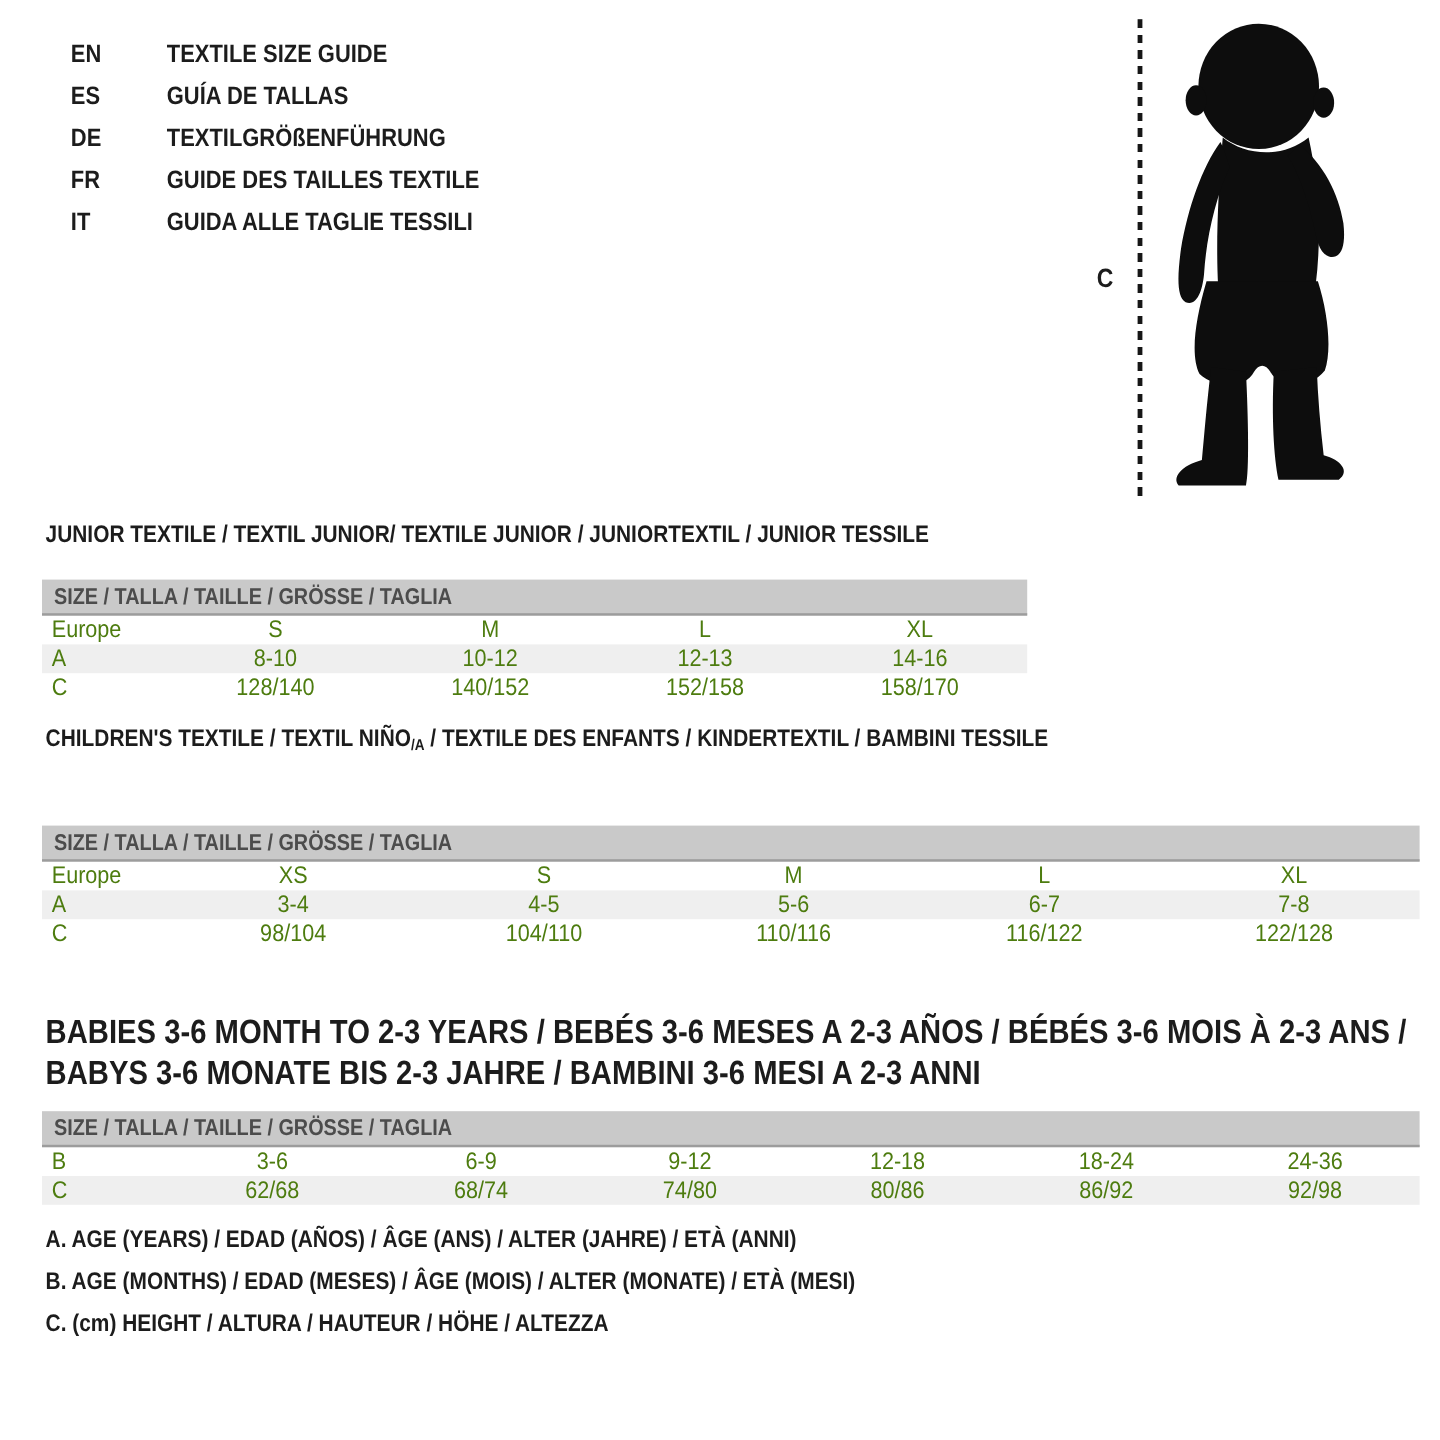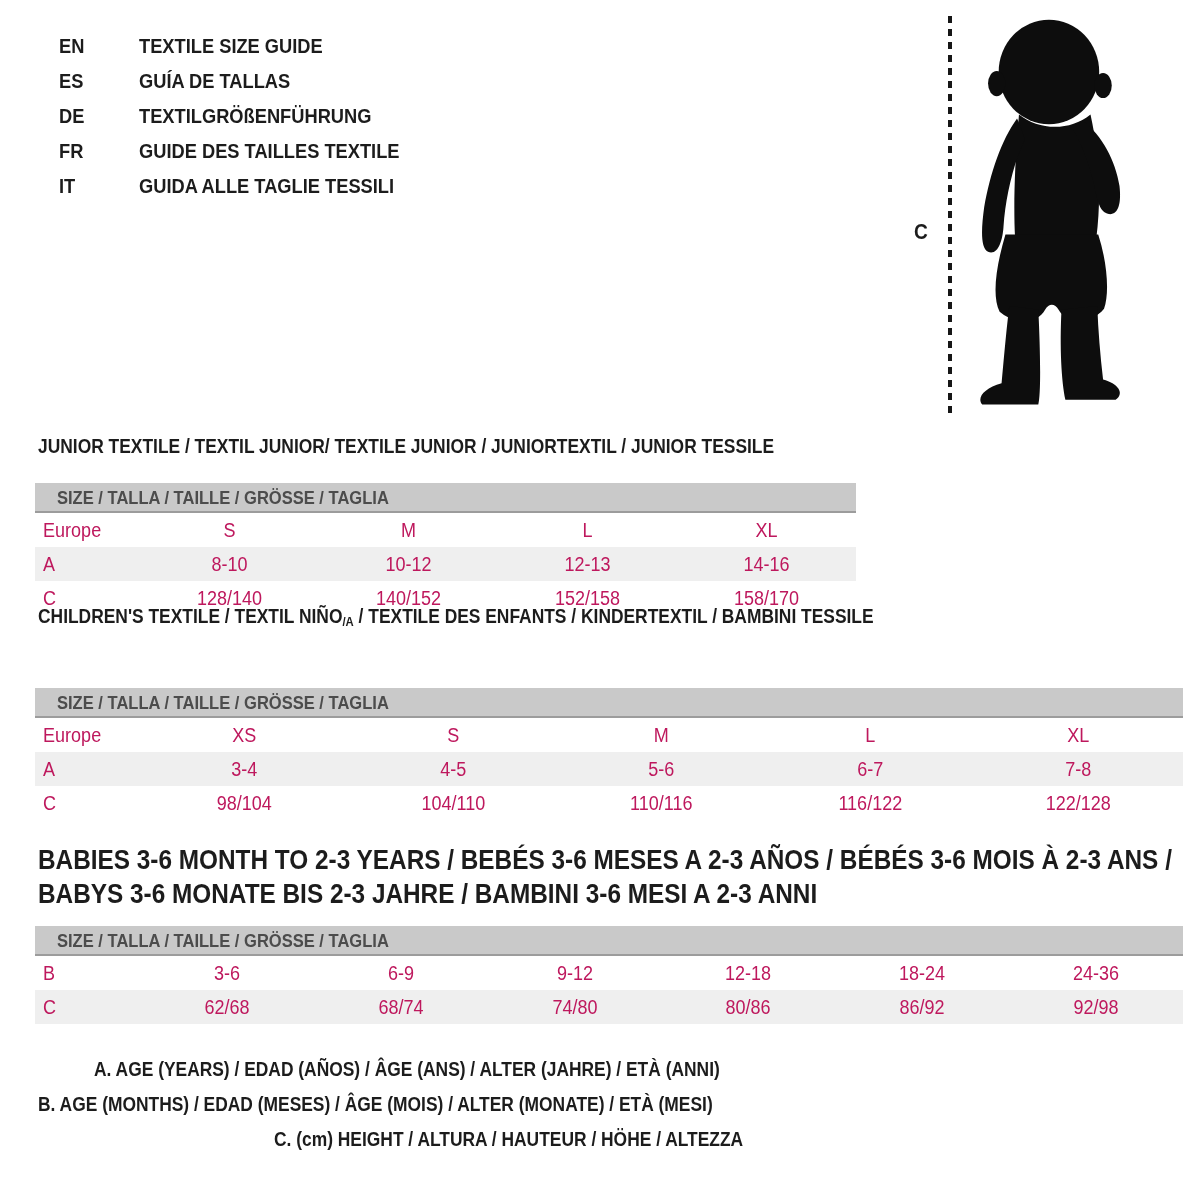--- a/index.html
+++ b/index.html
@@ -33,32 +33,32 @@
 
   
   .tbl{position:absolute;left:35px;}
   .w-junior{width:821px;}
   .w-wide{width:1148px;}
   .tbl-junior{top:483px;}
   .tbl-children{top:688px;}
   .tbl-babies{top:926px;}
   .tbl-head{
     height:30px;line-height:30px;background:#c9c9c9;border-bottom:2px solid #9c9c9c;
-    padding-left:22px;box-sizing:border-box;font-size:19px;font-weight:700;color:#4c4c4c;
+    padding-left:10px;box-sizing:border-box;font-size:19px;font-weight:700;color:#4c4c4c;
   }
-  .tbl-row{display:grid;height:34px;align-items:center;font-size:20px;color:#be185d;}
+  .tbl-row{display:grid;height:24px;align-items:center;font-size:20px;color:#4d7c0f;}
   .cols-4{grid-template-columns:105px repeat(4,1fr);}
   .cols-5{grid-template-columns:105px repeat(5,1fr);}
   .cols-6{grid-template-columns:105px repeat(6,1fr);}
   .shaded{background:#efefef;}
   .cell-label{padding-left:9px;transform:scaleX(0.9);transform-origin:0 50%;white-space:nowrap;}
   .cell-val{text-align:center;transform:scaleX(0.9);transform-origin:50% 50%;white-space:nowrap;}
 
   
-  .legend{position:absolute;left:38px;top:1052px;text-align:right;}
+  .legend{position:absolute;left:38px;top:1016px;}
   .legend-line{line-height:35px;font-size:20px;font-weight:700;}
 </style>
 </head>
 <body>
 
 <div class="page">
 
   <section class="lang-block">
     <div class="lang-row">
       <span class="lang-code"><span class="cx ox-l">EN</span></span>

